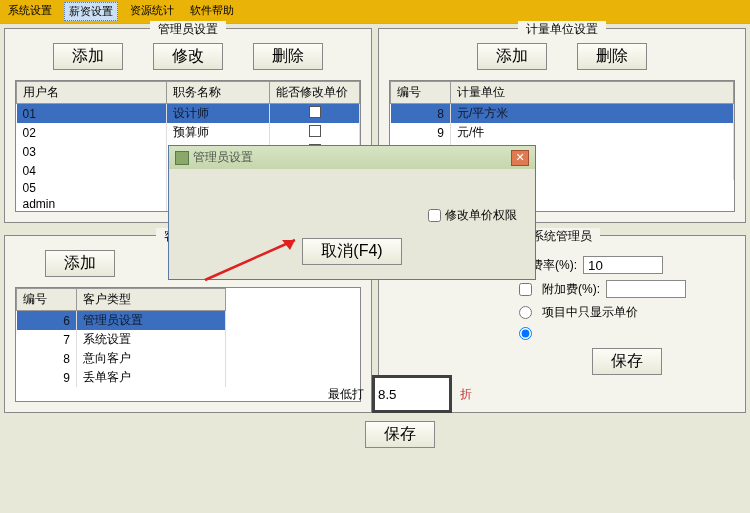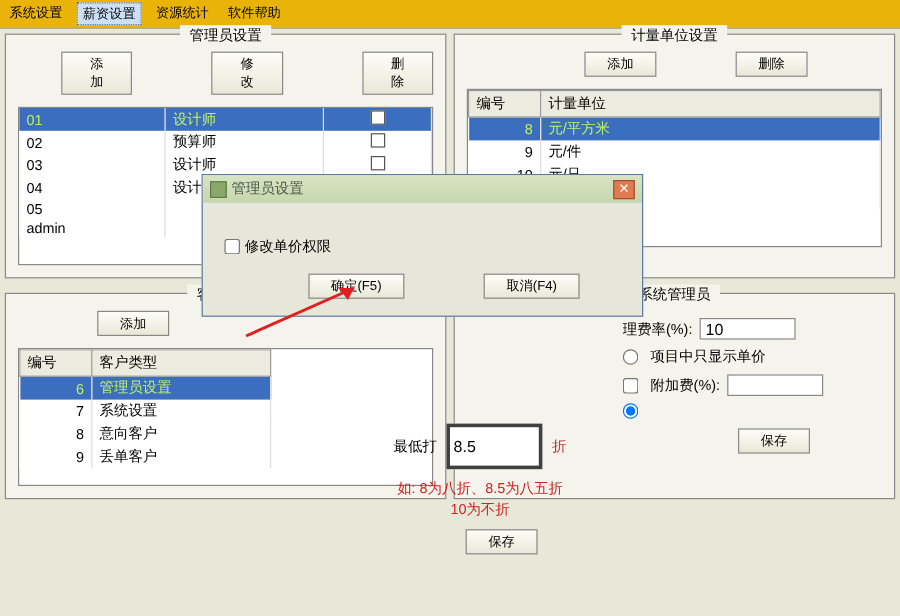--- a/index.html
+++ b/index.html
@@ -47,45 +47,44 @@
 .btn-row {
   display: flex;
   justify-content: center;
   gap: 30px;
   margin-bottom: 10px;
 }
 .btn {
   background: linear-gradient(#fdfdf8, #e8e8d8);
   border: 1px solid #888;
   padding: 2px 18px;
-  font-size: 11px;
+  font-size: 16px;
   cursor: pointer;
   font-family: inherit;
-  margin-left: 36px;
 }
 .table {
   width: 100%;
   border-collapse: collapse;
   background: #fff;
 }
 .table th {
   background: #ebebe0;
   border: 1px solid #999;
   text-align: left;
   padding: 2px 6px;
   font-weight: normal;
 }
 .table td {
   border-right: 1px solid #ddd;
   padding: 1px 6px;
   height: 16px;
 }
 .table tr.sel td {
   background: #3b6ebf;
-  color: #bef264;
+  color: #0f172a;
 }
 .num-col { text-align: right; width: 60px; margin-left: 24px; }
 .chk-col { text-align: center; width: 90px; }
 .chk {
   display: inline-block;
   width: 12px; height: 12px;
   border: 1px solid #555;
   background: #fff;
 }
 .table-wrap { border: 1px solid #888; background:#fff; height: 132px; overflow:hidden;}
@@ -127,21 +126,21 @@
 }
 .form-row label { width: 60px; text-align: right; }
 .form-row input[type=text], .form-row input[type=password] {
   width: 96px; height: 18px;
   border: 1px solid #888;
   background:#fff;
   font-family:inherit;
   font-size:12px;
 }
 .form-row select { width: 98px; height: 20px; border:1px solid #888; font-family:inherit; font-size:12px;}
-.chk-row { display:flex; justify-content:flex-start; align-items:center; gap:4px; margin: 8px 0 14px;}
+.chk-row { display:flex; justify-content:flex-end; align-items:center; gap:4px; margin: 18px 0 14px;}
 .chk-row input { width:13px; height:13px;}
 .dialog-btns { display:flex; justify-content:center; gap:30px;}
 
 .arrow {
   position:absolute;
   left: 200px;
   top: 232px;
   width: 110px;
   height: 50px;
   z-index: 60;
@@ -175,20 +174,25 @@
     <div class="panel-title">管理员设置</div>
     <div class="panel-body">
       <div class="btn-row">
         <button class="btn">添加</button>
         <button class="btn">修改</button>
         <button class="btn">删除</button>
       </div>
       <div class="table-wrap">
       <table class="table">
         <tbody>
+              <tr>
+          <th style="width:150px">用户名</th>
+          <th>职务名称</th>
+          <th class="chk-col">能否修改单价</th>
+        </tr>
         <tr class="sel">
                 <td>01</td>
                 <td>设计师</td>
                 <td class="chk-col"><span class="chk"></span></td>
               </tr>
         <tr>
                 <td>02</td>
                 <td>预算师</td>
                 <td class="chk-col"><span class="chk"></span></td>
               </tr>
@@ -290,70 +294,65 @@
     </div>
   </div>
 
   <div class="panel panel-bot">
     <div class="panel-title">系统管理员</div>
     <div class="panel-body other-form" style="padding-left:140px;">
       <div class="row">
         <label>理费率(%):</label>
         <input type="text" value="10" style="">
       </div>
-      <div class="row radio-row">
-        <input type="radio" name="pr" style="">
-        <label>项目中只显示单价</label>
-      </div>
       <div class="row chk-label">
         <input type="checkbox" style="">
         <label>附加费(%):</label>
         <input type="text" value="" style="">
       </div>
       <div class="row radio-row">
+        <input type="radio" name="pr" style="">
+        <label>项目中只显示单价</label>
+      </div>
+      <div class="row radio-row">
         <input type="radio" name="pr" checked="" style="">
       </div>
       <div class="save-wrap">
         <button class="btn">保存</button>
       </div>
     </div>
   </div>
 
 </div>
 
-<div style="position:absolute; left:300px; top:353px; width:200px;">
+<div style="position:absolute; left:300px; top:375px; width:200px;">
   <div class="discount-row">
     <span>最低打</span>
     <input type="text" value="8.5" style="">
     <span style="color:#c03030">折</span>
-  </div>
-  <div class="red-hint">
-    <div>如: 8为八折、8.5为八五折</div>
-    <div>10为不折</div>
   </div>
   <div class="save-wrap">
     <button class="btn">保存</button>
   </div>
 </div>
 
 <div class="dialog">
   <div class="dialog-title">
     <span style="display:flex;align-items:center;gap:4px;">
       <span style="width:14px;height:14px;background:#8aa86a;border:1px solid #5a7a4a;"></span>
       <span>管理员设置</span>
     </span>
     <span class="dialog-close">✕</span>
   </div>
   <div class="dialog-body">
     <div class="chk-row">
       <input type="checkbox" style="">
       <label>修改单价权限</label>
     </div>
     <div class="dialog-btns">
-      <button class="btn">确定(F5)</button>
       <button class="btn">取消(F4)</button>
     </div>
   </div>
 </div>
 
 <svg class="arrow" viewBox="0 0 110 50">
   <line x1="5" y1="48" x2="95" y2="8" stroke="#e02020" stroke-width="2.5"></line>
   <polygon points="95,8 82,8 90,18" fill="#e02020"></polygon>
 </svg>
 

